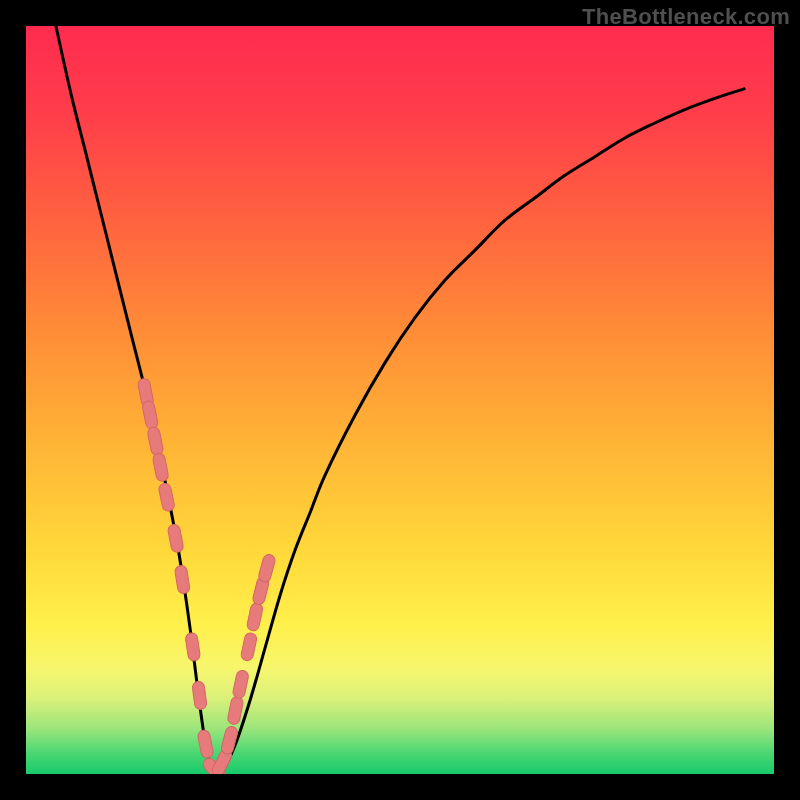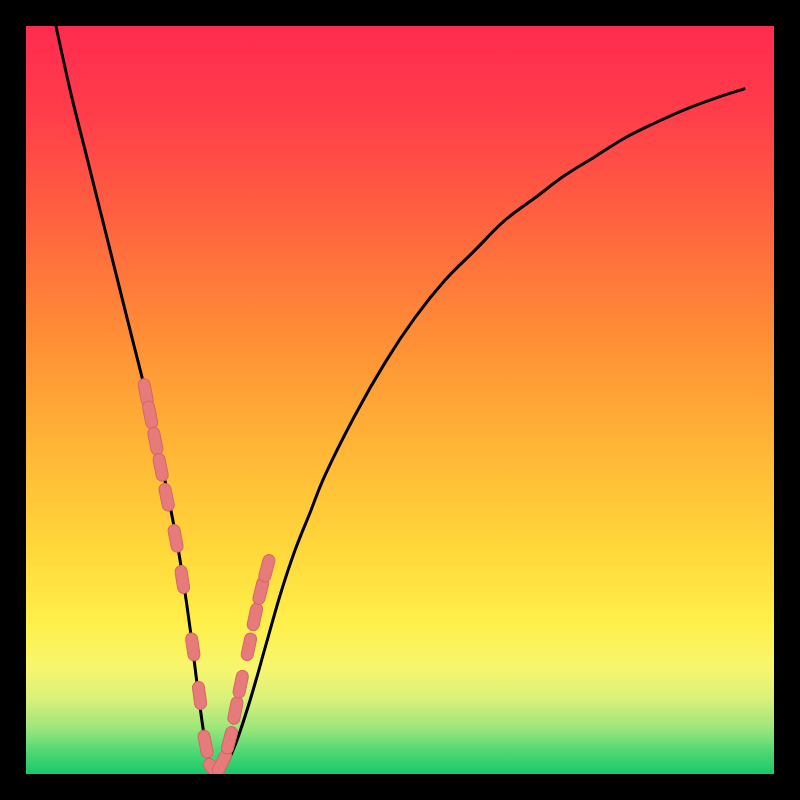--- a/index.html
+++ b/index.html
@@ -91,13 +91,14 @@
           <rect x="-14" y="-6" width="28" height="12" rx="6" ry="6" fill="#e77a7a" stroke="#d46666" stroke-width="1" transform="translate(209.44 684.42) rotate(-78.7)"></rect>
           <rect x="-14" y="-6" width="28" height="12" rx="6" ry="6" fill="#e77a7a" stroke="#d46666" stroke-width="1" transform="translate(214.68 658.24) rotate(-78.0)"></rect>
           <rect x="-14" y="-6" width="28" height="12" rx="6" ry="6" fill="#e77a7a" stroke="#d46666" stroke-width="1" transform="translate(222.90 620.84) rotate(-78.1)"></rect>
           <rect x="-14" y="-6" width="28" height="12" rx="6" ry="6" fill="#e77a7a" stroke="#d46666" stroke-width="1" transform="translate(228.89 590.92) rotate(-78.0)"></rect>
           <rect x="-14" y="-6" width="28" height="12" rx="6" ry="6" fill="#e77a7a" stroke="#d46666" stroke-width="1" transform="translate(234.87 564.74) rotate(-76.2)"></rect>
           <rect x="-14" y="-6" width="28" height="12" rx="6" ry="6" fill="#e77a7a" stroke="#d46666" stroke-width="1" transform="translate(240.86 542.30) rotate(-75.1)"></rect>
         </g>
     </svg>
   </div>
 
+  <div class="watermark">TheBottleneck.com</div>
 </div>
 
 </body></html>

